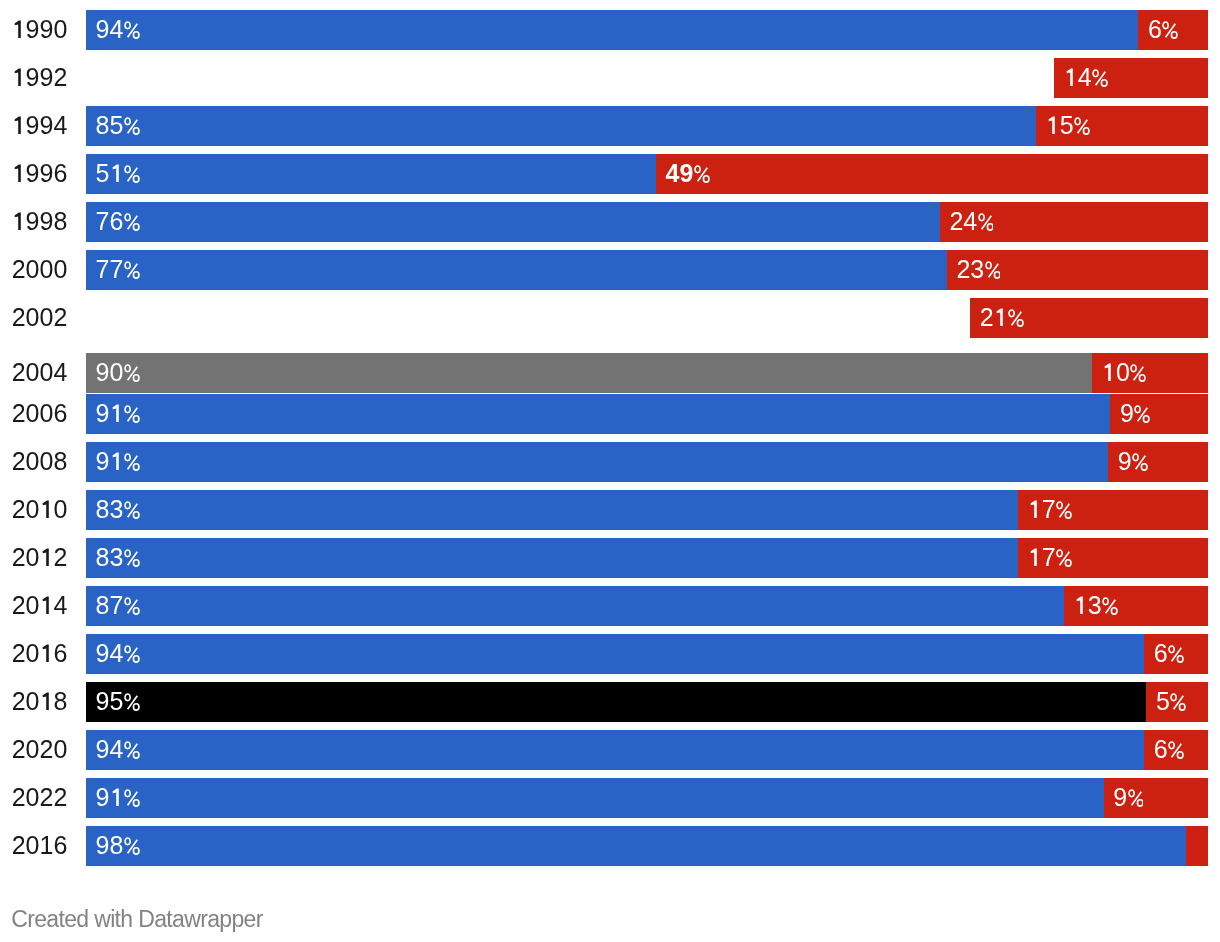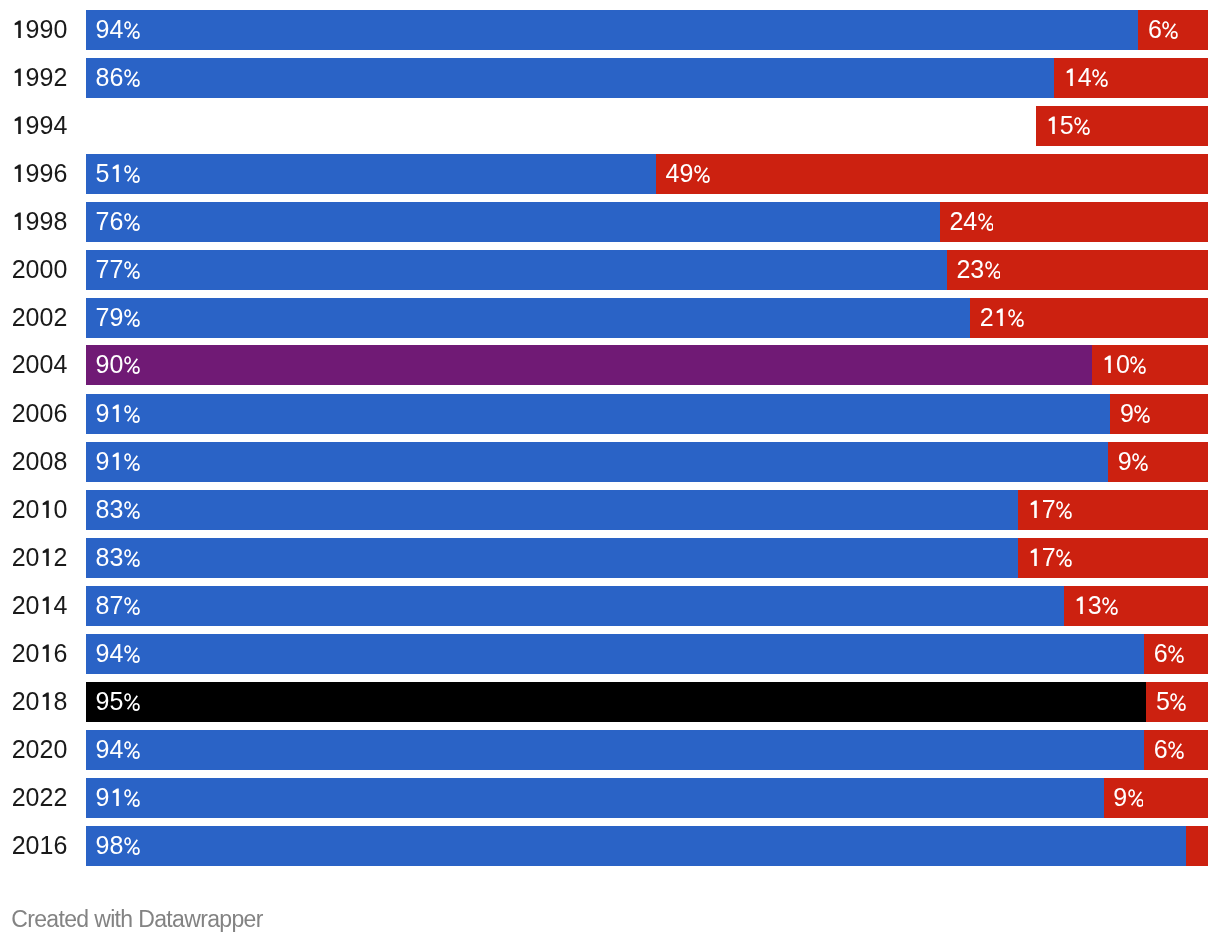--- a/index.html
+++ b/index.html
@@ -126,47 +126,47 @@
               </g>
             </svg></span>
         </div>
     </div>
   </div>
   <div class="row" style="top: 58.1px;">
     <div class="ylabel"><i class="sr">1</i><svg class="one" width="13.9" height="18" viewBox="0 0 13.9 18">
           <path fill="currentColor" d="M 8.8 0.6 L 8.8 18 L 6.2 18 L 6.2 4.55 L 2.7 5.2 L 2.7 3.15 L 6.95 0.6 Z"></path>
         </svg>992</div>
     <div class="track">
-      <div class="seg blue" style="left: 0px; width: 968.286px; background: rgb(42, 99, 198);">
-          <span class="seg-label">86<i class="sr">%</i><svg class="pct" width="15.7" height="18.2" viewBox="-0.2 -0.2 15.7 18.2">
-              <g fill="none" stroke="currentColor" stroke-width="1.62">
-                <ellipse cx="3.4" cy="4.15" rx="2.55" ry="3.3"></ellipse>
-                <ellipse cx="12.0" cy="13.7" rx="2.78" ry="3.18"></ellipse>
-                <path d="M13.1 2.6 L3.4 16.0" stroke-width="1.66"></path>
-              </g>
-            </svg></span>
-        </div>
       <div class="seg red" style="left: 968.286px; width: 153.714px; background: rgb(204, 33, 16);">
           <span class="seg-label"><i class="sr">1</i><svg class="one" width="13.9" height="18" viewBox="0 0 13.9 18">
               <path fill="currentColor" d="M 8.8 0.6 L 8.8 18 L 6.2 18 L 6.2 4.55 L 2.7 5.2 L 2.7 3.15 L 6.95 0.6 Z"></path>
             </svg>4<i class="sr">%</i><svg class="pct" width="15.7" height="18.2" viewBox="-0.2 -0.2 15.7 18.2">
               <g fill="none" stroke="currentColor" stroke-width="1.62">
                 <ellipse cx="3.4" cy="4.15" rx="2.55" ry="3.3"></ellipse>
                 <ellipse cx="12.0" cy="13.7" rx="2.78" ry="3.18"></ellipse>
                 <path d="M13.1 2.6 L3.4 16.0" stroke-width="1.66"></path>
               </g>
             </svg></span>
         </div>
     </div>
   </div>
   <div class="row" style="top: 106.1px;">
     <div class="ylabel"><i class="sr">1</i><svg class="one" width="13.9" height="18" viewBox="0 0 13.9 18">
           <path fill="currentColor" d="M 8.8 0.6 L 8.8 18 L 6.2 18 L 6.2 4.55 L 2.7 5.2 L 2.7 3.15 L 6.95 0.6 Z"></path>
         </svg>994</div>
     <div class="track">
+      <div class="seg blue" style="left: 0px; width: 950.334px; background: rgb(42, 99, 198);">
+          <span class="seg-label">85<i class="sr">%</i><svg class="pct" width="15.7" height="18.2" viewBox="-0.2 -0.2 15.7 18.2">
+              <g fill="none" stroke="currentColor" stroke-width="1.62">
+                <ellipse cx="3.4" cy="4.15" rx="2.55" ry="3.3"></ellipse>
+                <ellipse cx="12.0" cy="13.7" rx="2.78" ry="3.18"></ellipse>
+                <path d="M13.1 2.6 L3.4 16.0" stroke-width="1.66"></path>
+              </g>
+            </svg></span>
+        </div>
       <div class="seg red" style="left: 950.334px; width: 171.666px; background: rgb(204, 33, 16);">
           <span class="seg-label"><i class="sr">1</i><svg class="one" width="13.9" height="18" viewBox="0 0 13.9 18">
               <path fill="currentColor" d="M 8.8 0.6 L 8.8 18 L 6.2 18 L 6.2 4.55 L 2.7 5.2 L 2.7 3.15 L 6.95 0.6 Z"></path>
             </svg>5<i class="sr">%</i><svg class="pct" width="15.7" height="18.2" viewBox="-0.2 -0.2 15.7 18.2">
               <g fill="none" stroke="currentColor" stroke-width="1.62">
                 <ellipse cx="3.4" cy="4.15" rx="2.55" ry="3.3"></ellipse>
                 <ellipse cx="12.0" cy="13.7" rx="2.78" ry="3.18"></ellipse>
                 <path d="M13.1 2.6 L3.4 16.0" stroke-width="1.66"></path>
               </g>
             </svg></span>
@@ -182,21 +182,21 @@
           <span class="seg-label">5<i class="sr">1</i><svg class="one" width="13.9" height="18" viewBox="0 0 13.9 18">
               <path fill="currentColor" d="M 8.8 0.6 L 8.8 18 L 6.2 18 L 6.2 4.55 L 2.7 5.2 L 2.7 3.15 L 6.95 0.6 Z"></path>
             </svg><i class="sr">%</i><svg class="pct" width="15.7" height="18.2" viewBox="-0.2 -0.2 15.7 18.2">
               <g fill="none" stroke="currentColor" stroke-width="1.62">
                 <ellipse cx="3.4" cy="4.15" rx="2.55" ry="3.3"></ellipse>
                 <ellipse cx="12.0" cy="13.7" rx="2.78" ry="3.18"></ellipse>
                 <path d="M13.1 2.6 L3.4 16.0" stroke-width="1.66"></path>
               </g>
             </svg></span>
         </div>
-      <div class="seg red" style="left: 569.976px; width: 552.024px; background: rgb(204, 33, 16);">
+      <div class="seg red" style="left: 569.976px; width: 552.024px; background: rgb(204, 33, 16); font-weight: bold;">
           <span class="seg-label">49<i class="sr">%</i><svg class="pct" width="15.7" height="18.2" viewBox="-0.2 -0.2 15.7 18.2">
               <g fill="none" stroke="currentColor" stroke-width="1.62">
                 <ellipse cx="3.4" cy="4.15" rx="2.55" ry="3.3"></ellipse>
                 <ellipse cx="12.0" cy="13.7" rx="2.78" ry="3.18"></ellipse>
                 <path d="M13.1 2.6 L3.4 16.0" stroke-width="1.66"></path>
               </g>
             </svg></span>
         </div>
     </div>
   </div>
@@ -244,46 +244,37 @@
                 <ellipse cx="12.0" cy="13.7" rx="2.78" ry="3.18"></ellipse>
                 <path d="M13.1 2.6 L3.4 16.0" stroke-width="1.66"></path>
               </g>
             </svg></span>
         </div>
     </div>
   </div>
   <div class="row" style="top: 298.1px;">
     <div class="ylabel">2002</div>
     <div class="track">
-      <div class="seg blue" style="left: 0px; width: 884.136px; background: rgb(42, 99, 198);">
-          <span class="seg-label">79<i class="sr">%</i><svg class="pct" width="15.7" height="18.2" viewBox="-0.2 -0.2 15.7 18.2">
-              <g fill="none" stroke="currentColor" stroke-width="1.62">
-                <ellipse cx="3.4" cy="4.15" rx="2.55" ry="3.3"></ellipse>
-                <ellipse cx="12.0" cy="13.7" rx="2.78" ry="3.18"></ellipse>
-                <path d="M13.1 2.6 L3.4 16.0" stroke-width="1.66"></path>
-              </g>
-            </svg></span>
-        </div>
       <div class="seg red" style="left: 884.136px; width: 237.864px; background: rgb(204, 33, 16);">
           <span class="seg-label">2<i class="sr">1</i><svg class="one" width="13.9" height="18" viewBox="0 0 13.9 18">
               <path fill="currentColor" d="M 8.8 0.6 L 8.8 18 L 6.2 18 L 6.2 4.55 L 2.7 5.2 L 2.7 3.15 L 6.95 0.6 Z"></path>
             </svg><i class="sr">%</i><svg class="pct" width="15.7" height="18.2" viewBox="-0.2 -0.2 15.7 18.2">
               <g fill="none" stroke="currentColor" stroke-width="1.62">
                 <ellipse cx="3.4" cy="4.15" rx="2.55" ry="3.3"></ellipse>
                 <ellipse cx="12.0" cy="13.7" rx="2.78" ry="3.18"></ellipse>
                 <path d="M13.1 2.6 L3.4 16.0" stroke-width="1.66"></path>
               </g>
             </svg></span>
         </div>
     </div>
   </div>
-  <div class="row" style="top: 345px; text-decoration: underline;">
+  <div class="row" style="top: 353px; text-decoration: underline;">
     <div class="ylabel">2004</div>
     <div class="track">
-      <div class="seg blue" style="left: 0px; width: 1006.43px; background: #701a75;">
+      <div class="seg blue" style="left: 0px; width: 1006.43px; background: #737373;">
           <span class="seg-label">90<i class="sr">%</i><svg class="pct" width="15.7" height="18.2" viewBox="-0.2 -0.2 15.7 18.2">
               <g fill="none" stroke="currentColor" stroke-width="1.62">
                 <ellipse cx="3.4" cy="4.15" rx="2.55" ry="3.3"></ellipse>
                 <ellipse cx="12.0" cy="13.7" rx="2.78" ry="3.18"></ellipse>
                 <path d="M13.1 2.6 L3.4 16.0" stroke-width="1.66"></path>
               </g>
             </svg></span>
         </div>
       <div class="seg red" style="left: 1006.43px; width: 115.566px; background: rgb(204, 33, 16);">
           <span class="seg-label"><i class="sr">1</i><svg class="one" width="13.9" height="18" viewBox="0 0 13.9 18">

